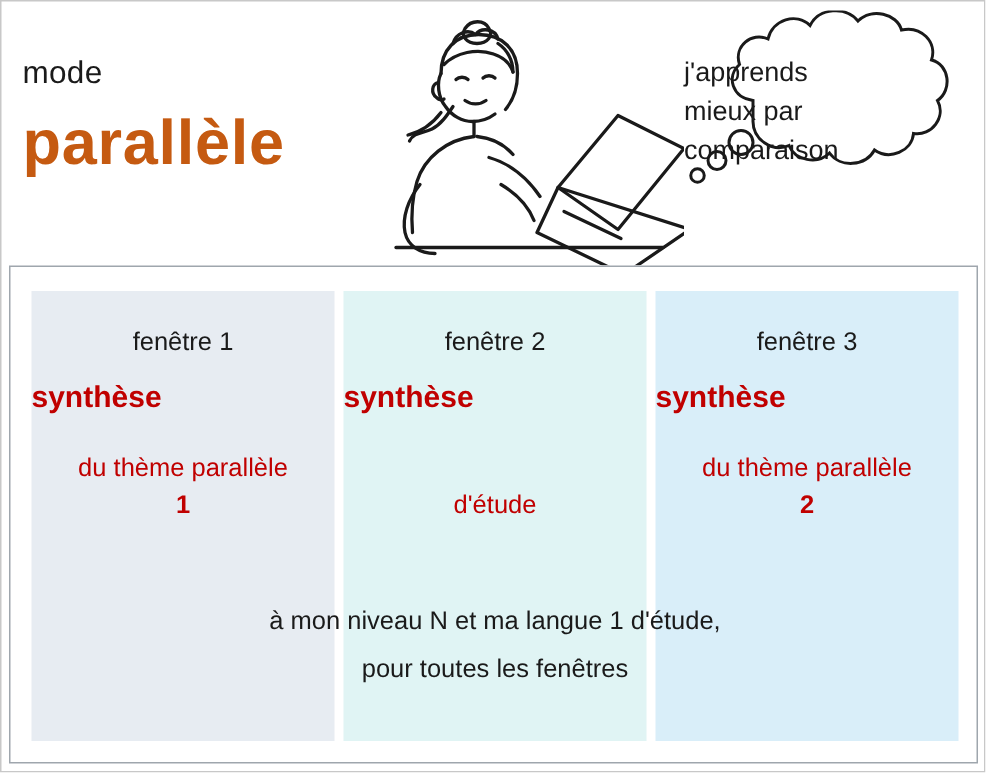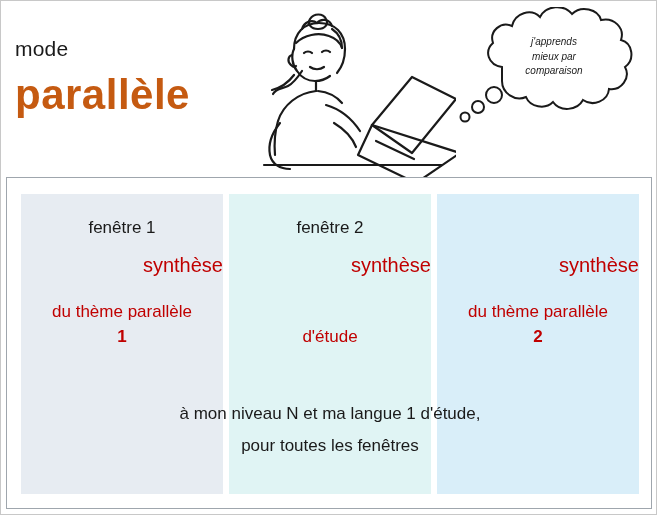--- a/index.html
+++ b/index.html
@@ -65,26 +65,24 @@
     left: 455px;
     top: 6px;
     width: 196px;
     height: 132px;
   }
   .bubble-text {
     position: absolute;
     left: 0;
     top: 28px;
     width: 196px;
-    text-align: center;
-    font-size: 10px;
+    font-size: 18px;
     color: #1a1a1a;
     line-height: 1.45;
     z-index: 3;
-    font-style: italic;
   }
 
   
   .panel {
     position: absolute;
     left: 5px;
     top: 176px;
     width: 646px;
     height: 332px;
     border: 1px solid #9fa6ad;
@@ -116,23 +114,23 @@
     width: 100%;
     text-align: center;
     font-size: 17px;
     color: #1a1a1a;
   }
   .col-synth {
     position: absolute;
     top: 60px;
     left: 0;
     width: 100%;
-    text-align: right;
+    text-align: left;
     font-size: 20px;
-    font-weight: normal;
+    font-weight: bold;
     color: #c00000;
   }
   .col-sub {
     position: absolute;
     top: 106px;
     left: 0;
     width: 100%;
     text-align: center;
     font-size: 17px;
     color: #c00000;
@@ -251,20 +249,21 @@
       <div class="col col-2">
         <div class="col-head">fenêtre 2</div>
         <div class="col-synth">synthèse</div>
         <div class="col-sub">
           <br>
           <span>d'étude</span>
         </div>
       </div>
 
       <div class="col col-3">
+        <div class="col-head">fenêtre 3</div>
         <div class="col-synth">synthèse</div>
         <div class="col-sub">
           <span>du thème parallèle</span><br>
           <b>2</b>
         </div>
       </div>
 
     </div>
 
     <div class="footer-lines">

